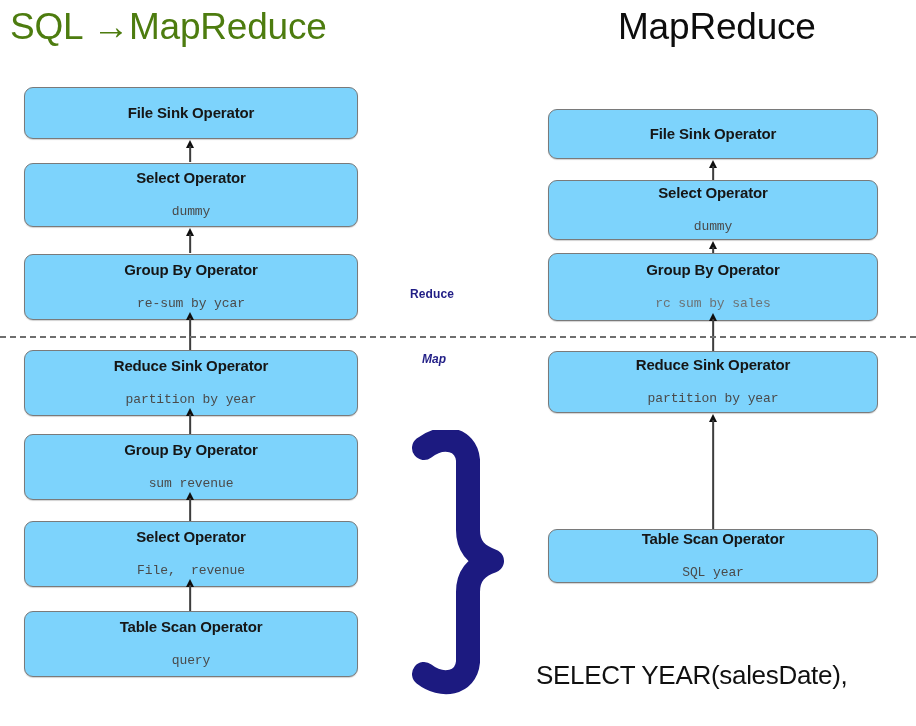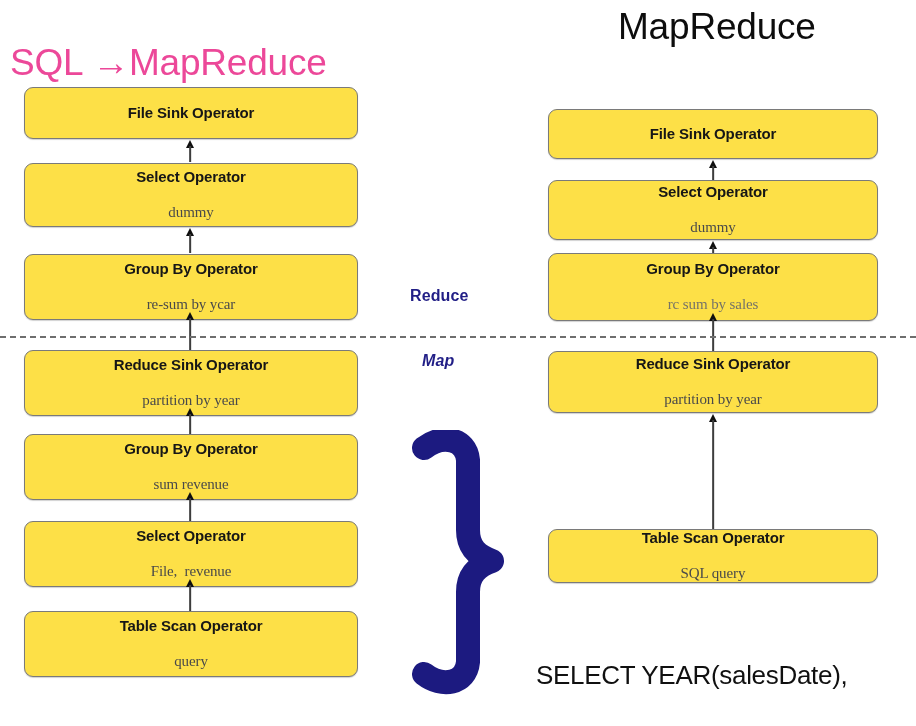--- a/index.html
+++ b/index.html
@@ -27,42 +27,42 @@
     white-space: pre;
     line-height: 1;
   }
   #title-left  { left: 10px; top: 8px; }
   #title-right { left: 618px; top: 8px; }
 
   
   .op-box {
     position: absolute;
     box-sizing: border-box;
-    background: #fde047;
+    background: #7dd3fc;
     border: 1.6px solid #7a7a7a;
     border-radius: 9px;
     display: flex;
     flex-direction: column;
     align-items: center;
     justify-content: center;
     box-shadow: 0 1px 1px rgba(0,0,0,0.18);
   }
   .op-title {
     font-family: "Liberation Sans", sans-serif;
     font-weight: bold;
     font-size: 15px;
     color: #161616;
     letter-spacing: -0.15px;
     line-height: 1.12;
     white-space: pre;
   }
   .op-sub {
-    font-family: Liberation Serif, serif;
+    font-family: Liberation Mono, monospace;
     font-weight: 400;
-    font-size: 15px;
+    font-size: 13px;
     color: #4a4a4a;
     letter-spacing: -0.1px;
     line-height: 1.12;
     margin-top: 18px;
     white-space: pre;
   }
   .op-sub.blurry {
     color: #6a6a6a;
     filter: blur(0.45px);
     opacity: 0.92;
@@ -102,21 +102,21 @@
     height: 0;
     border-top: 2.2px dashed #6e6e6e;
     z-index: 4;
   }
 
   
   .phase-label {
     position: absolute;
     font-family: "Liberation Sans", sans-serif;
     font-weight: bold;
-    font-size: 16px;
+    font-size: 12px;
     letter-spacing: 0.1px;
     white-space: pre;
   }
   #label-reduce { left: 410px; top: 287px; }
   #label-map    { left: 422px; top: 352px; }
 
   
   #brace-group { position: absolute; left: 402px; top: 430px; }
 
   
@@ -130,21 +130,21 @@
     line-height: 35px;
     color: #101010;
     letter-spacing: -0.3px;
     white-space: pre;
   }
   #sql-text .ln { display: block; }
 </style>
 </head>
 <body>
 
-<div class="col-title" id="title-left" style="color: #ec4899; margin-top: 36px;">SQL →MapReduce</div>
+<div class="col-title" id="title-left" style="color: #4d7c0f;">SQL →MapReduce</div>
 
 <div class="col-title" id="title-right" style="color: rgb(13, 13, 13);">MapReduce</div>
 
 <div id="left-pipeline">
 
   <div class="op-box" style="left:24px; top:87px; width:334px; height:52px;">
     <div class="op-title">File Sink Operator</div>
   </div>
   <div class="arrow" style="left:183px; top:140px; width:14px; height:22px;">
     <div class="head"></div>
@@ -234,21 +234,21 @@
     <div class="op-title">Reduce Sink Operator</div>
     <div class="op-sub">partition by year</div>
   </div>
   <div class="arrow" style="left:706px; top:414px; width:14px; height:117px;">
     <div class="head"></div>
       <div class="shaft"></div>
   </div>
 
   <div class="op-box" style="left:548px; top:529px; width:330px; height:54px;">
     <div class="op-title">Table Scan Operator</div>
-    <div class="op-sub">SQL query</div>
+    <div class="op-sub">SQL year</div>
   </div>
 </div>
 
 <div id="map-reduce-divider"></div>
 
 <div class="phase-label" id="label-reduce" style="color: rgb(33, 30, 134);">Reduce</div>
 
 <div class="phase-label" id="label-map" style="color: rgb(33, 30, 134); font-style: italic;">Map</div>
 
 <div id="brace-group">

